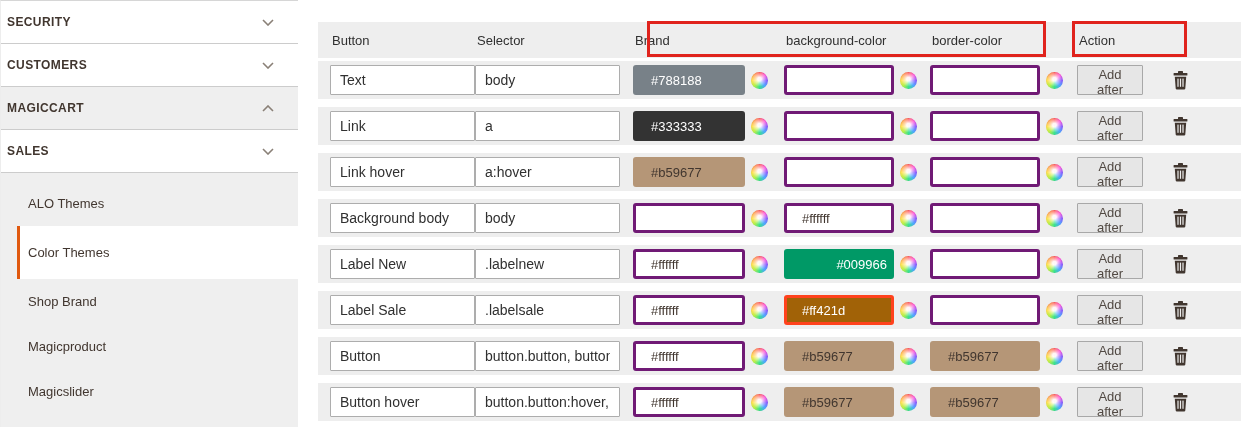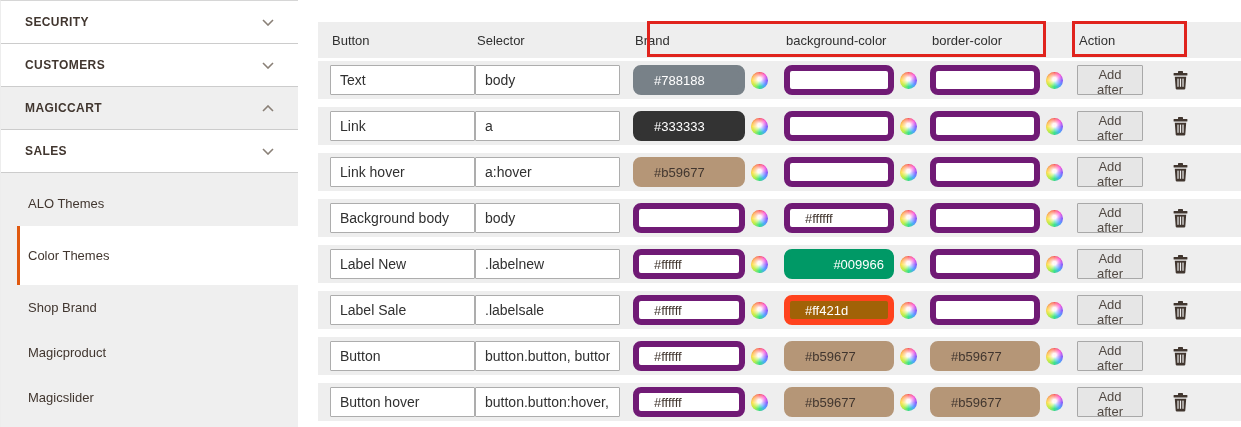--- a/index.html
+++ b/index.html
@@ -10,37 +10,37 @@
   }
   
   .sidebar{
     position:absolute;left:0;top:0;width:298px;height:427px;
     display:flex;flex-direction:column;box-sizing:border-box;
     border-top:1px solid #d6d6d6;border-left:1px solid #ededed;
   }
   .section{
     height:43px;box-sizing:border-box;border-bottom:1px solid #cccccc;
     background:#ffffff;display:flex;align-items:center;justify-content:space-between;
-    padding:0 24px 0 24px;cursor:pointer;gap:18px;
+    padding:0 24px 0 6px;cursor:pointer;gap:18px;
   }
   .section.expanded{background:#efefef;}
   .section-label{
     font-size:12px;font-weight:700;color:#41362f;letter-spacing:.4px;
   }
   .chev{display:inline-flex;}
   .chev svg{display:block;}
   .chev.up svg{transform:rotate(180deg);}
   .subpanel{flex:1;background:#efefef;padding-top:8px;}
   .subitem{
     height:45px;display:flex;align-items:center;box-sizing:border-box;
     padding-left:27px;font-size:13px;color:#41362f;cursor:pointer;
   }
   .subitem.selected{
     background:#ffffff;margin-left:16px;border-left:3px solid #e0590f;
-    padding-left:8px;height:59px;
+    padding-left:8px;height:53px;
   }
   
   .main{position:absolute;left:318px;top:22px;width:923px;}
   .thead{
     height:36px;background:#eeeeee;display:flex;align-items:center;
     margin-bottom:3px;font-size:13px;color:#303030;
   }
   .trow{
     height:38px;background:#eeeeee;display:flex;align-items:center;
     margin-bottom:8px;
@@ -53,23 +53,23 @@
   .c-border  {width:133px;margin-left:13px;}
   .c-action  {width:66px; margin-left:14px;}
   .c-trash   {width:20px; margin-left:27px;justify-content:center;}
   .thead .c-title{margin-left:14px;}
   .txt{
     width:100%;height:30px;box-sizing:border-box;border:1px solid #adadad;
     background:#ffffff;font-family:inherit;font-size:14px;color:#303030;
     padding:0 9px;border-radius:1px;
   }
   .swatch{
-    height:30px;box-sizing:border-box;border:6px solid #701a75;
+    height:30px;box-sizing:border-box;border:3px solid #701a75;
     background:#ffffff;font-family:inherit;font-size:13px;color:#41362f;
-    padding:0 4px 0 15px;border-radius:8px;width:110px;
+    padding:0 4px 0 15px;border-radius:3px;width:110px;
   }
   .c-color .swatch{width:112px;}
   .picker{
     width:17px;height:17px;margin-left:6px;border-radius:50%;flex:0 0 auto;
     cursor:pointer;
     background:
       radial-gradient(circle at 50% 42%, rgba(255,255,255,.95) 0 14%, rgba(255,255,255,.55) 30%, rgba(255,255,255,0) 58%),
       conic-gradient(#ff5050,#ff4fd8,#8a5cff,#4fa8ff,#39e28e,#b9f04a,#ffe14f,#ffa14f,#ff5050);
     box-shadow:0 0 0 0.5px rgba(0,0,0,.08) inset;
   }

